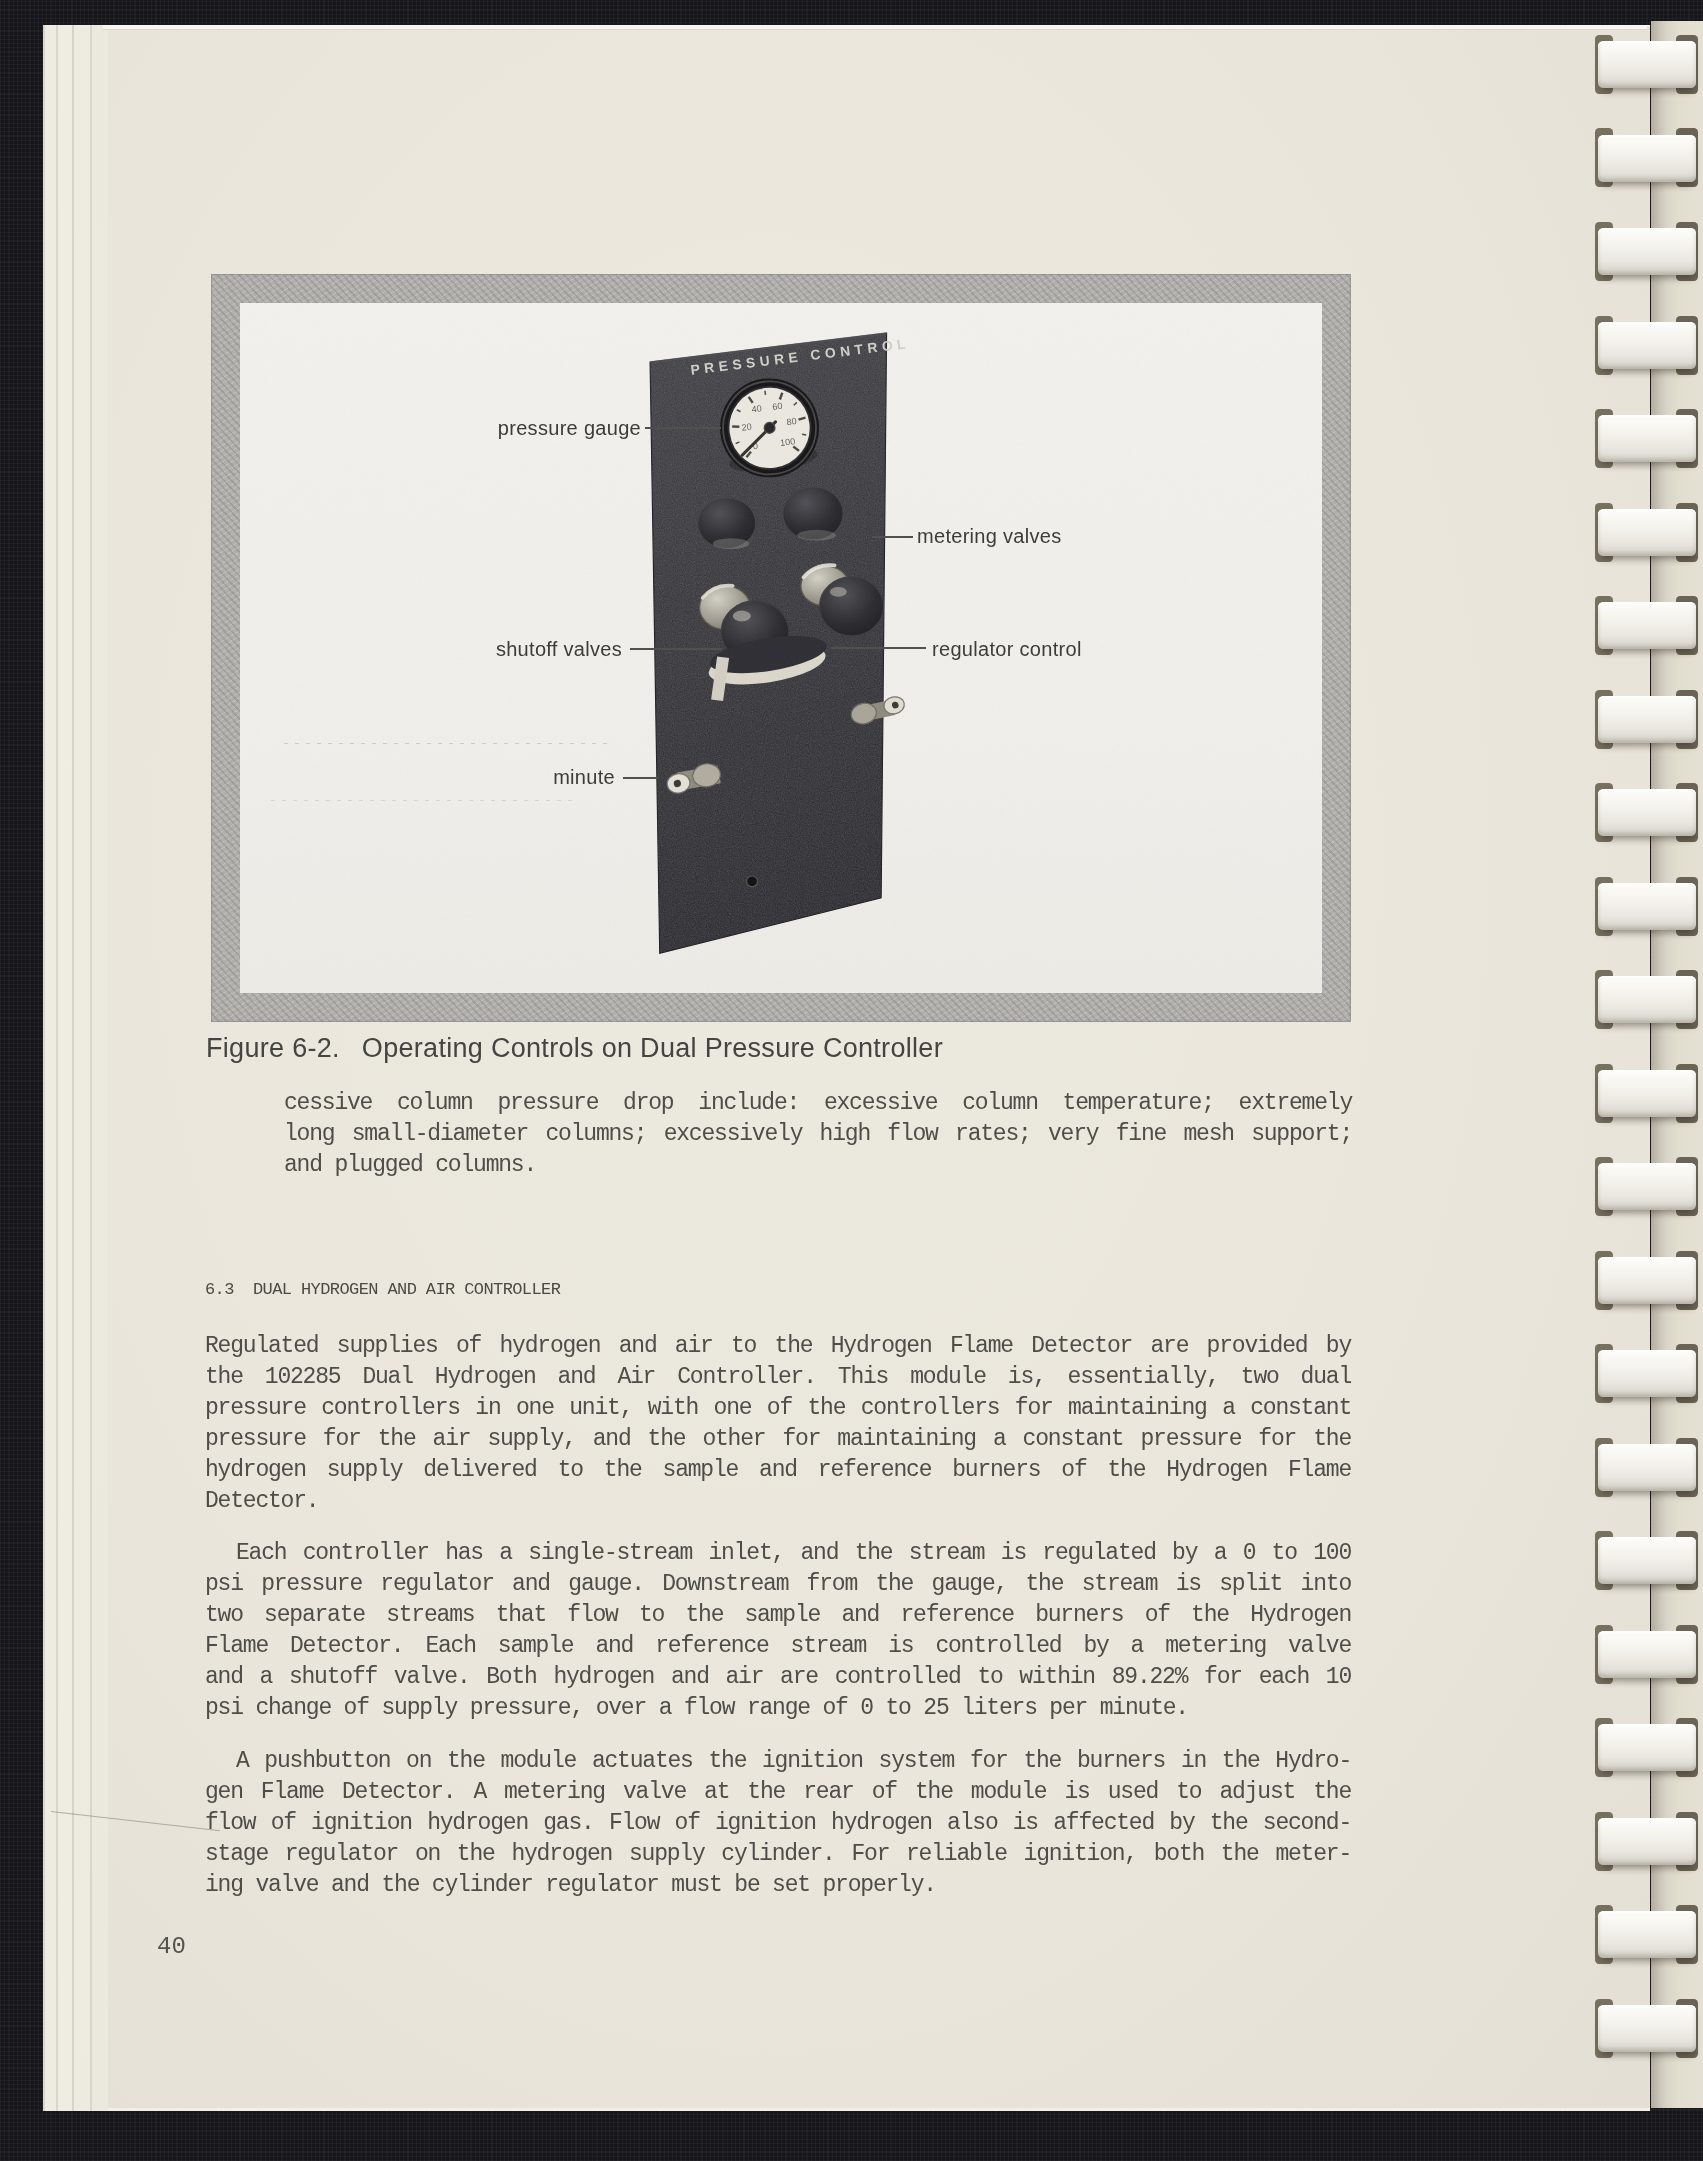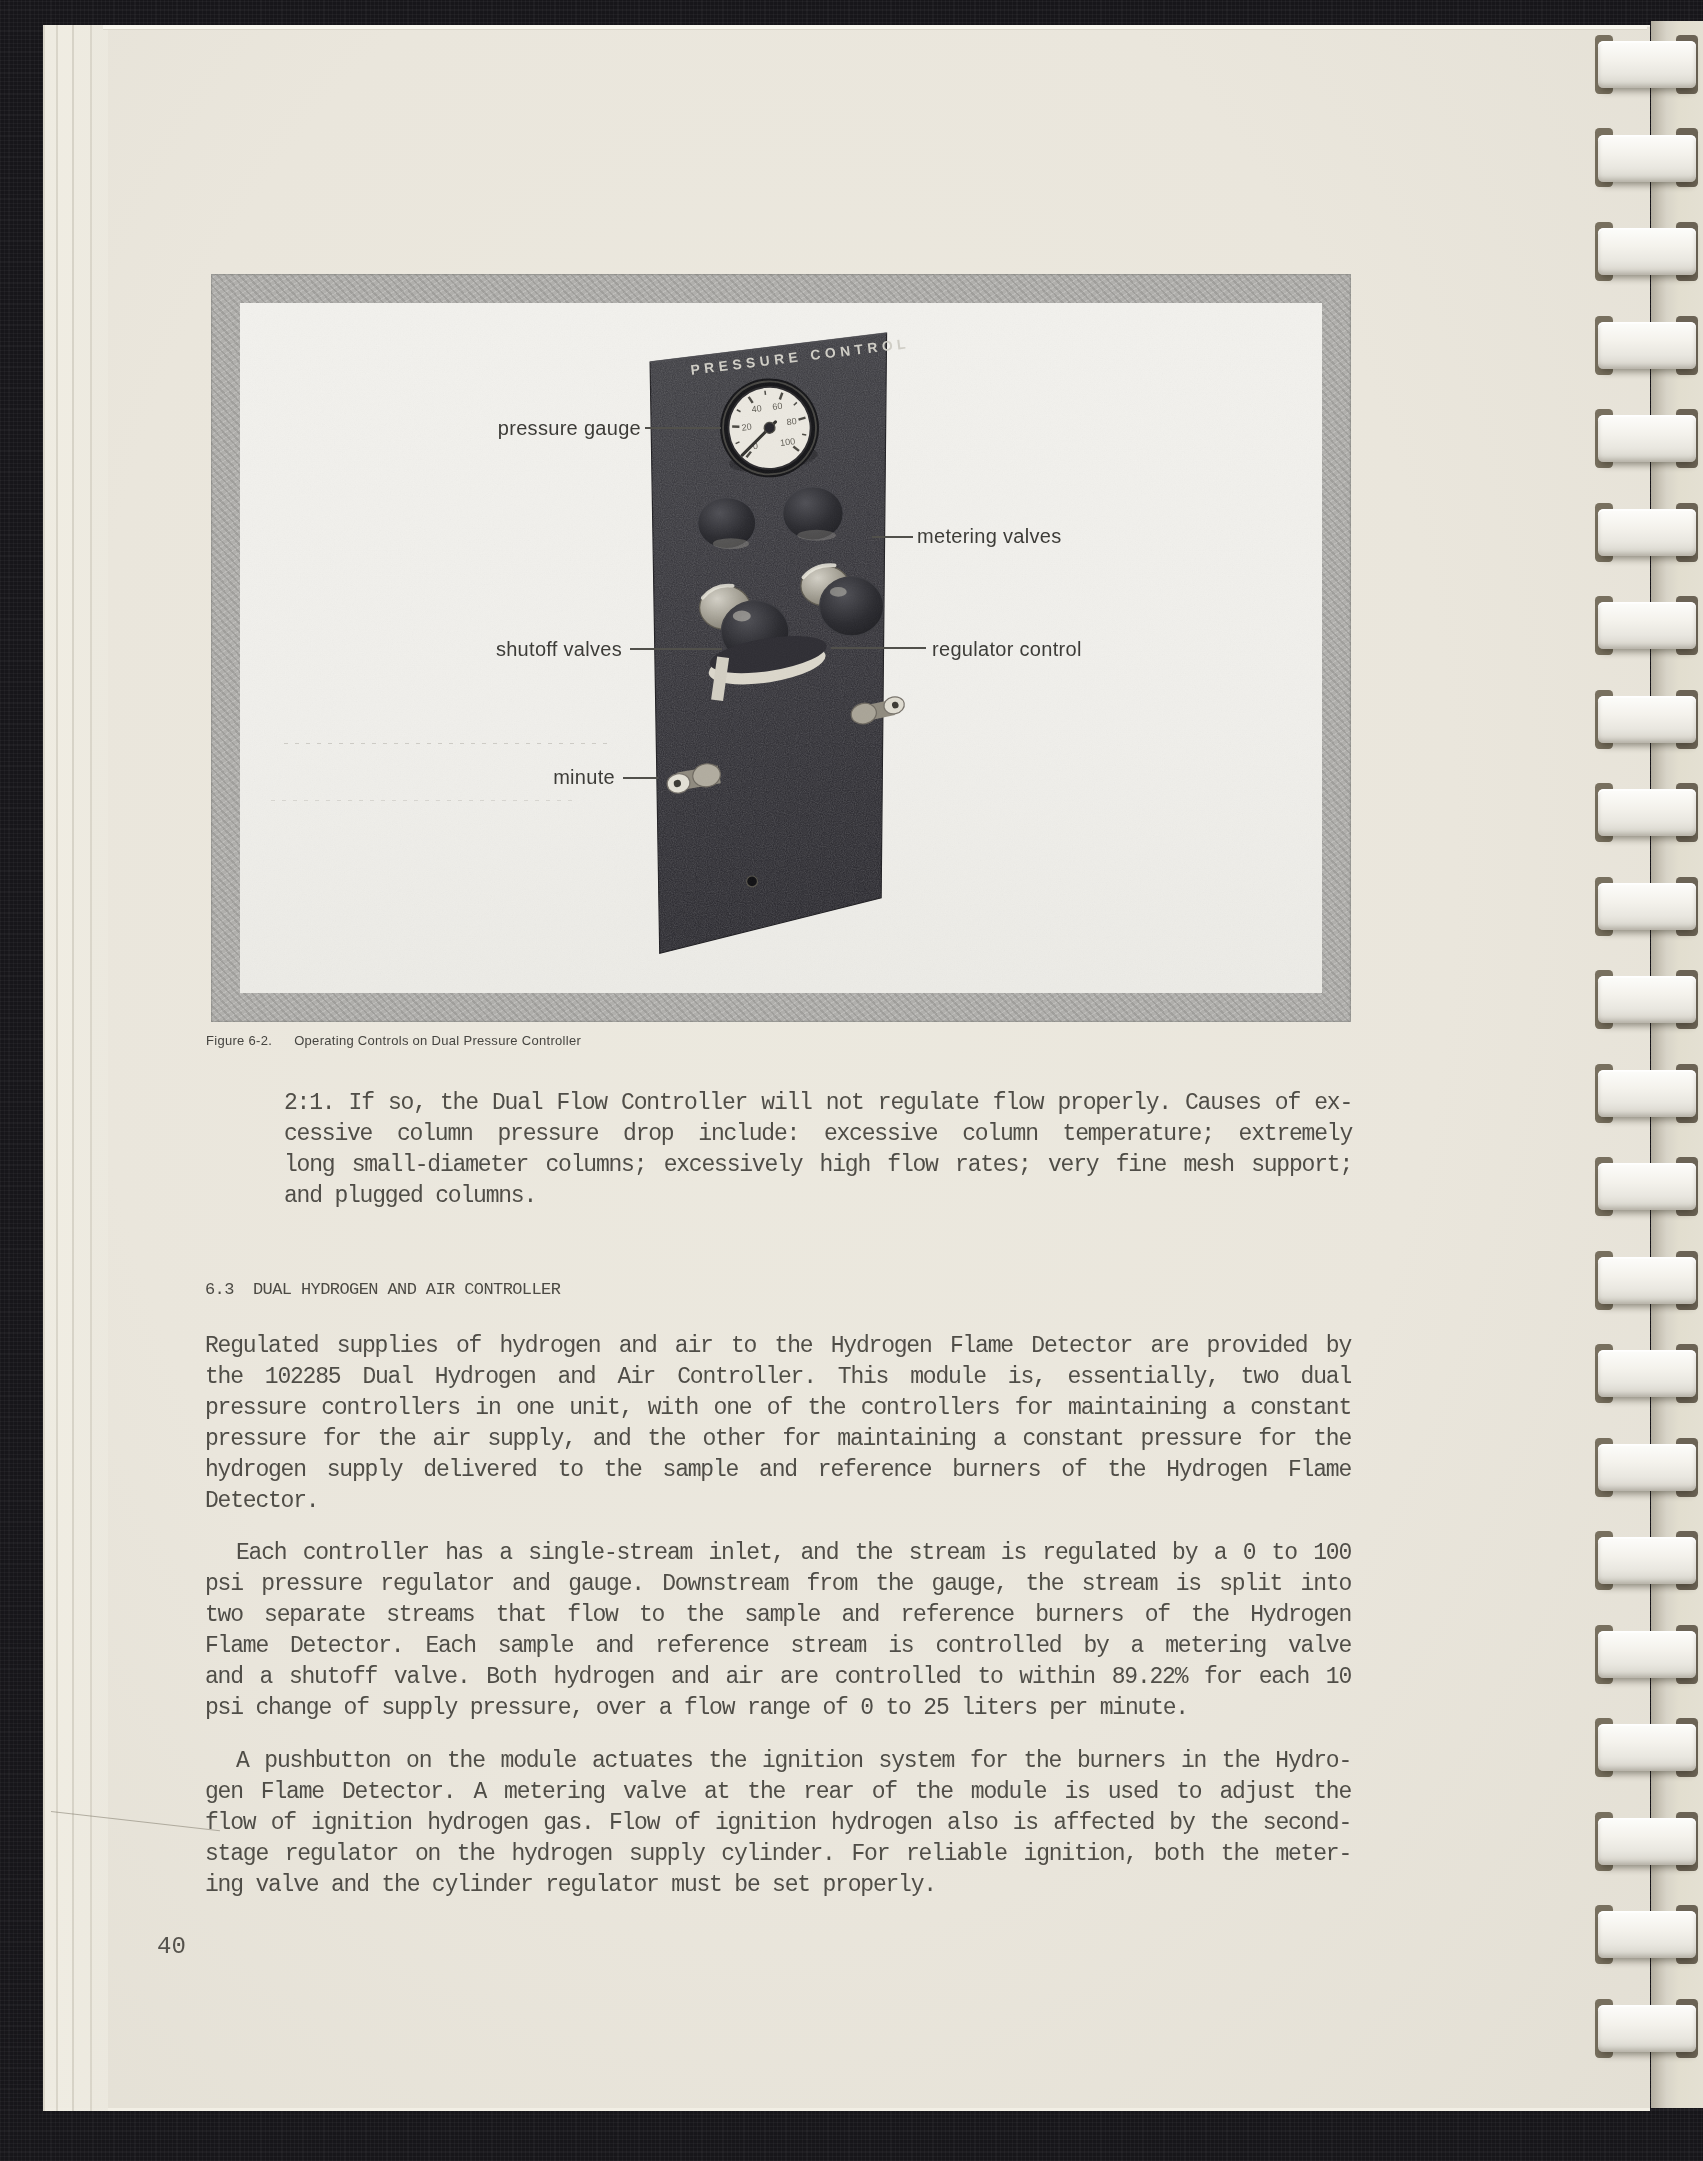--- a/index.html
+++ b/index.html
@@ -58,21 +58,21 @@
   }
   .callout {
     position:absolute; font-size:20px; line-height:23px; letter-spacing:0.3px;
     color:#3d3c38; white-space:nowrap;
   }
   .callout.right-align { text-align:right; }
   .leader {
     position:absolute; height:1.8px; background:#51504b;
   }
   .figure-caption {
-    position:absolute; left:206px; top:1033px; font-size:13px; color:#454440;
+    position:absolute; left:206px; top:1033px; font-size:27px; color:#454440;
     letter-spacing:0.3px; white-space:nowrap;
   }
   .figure-caption .cap-label { margin-right:22px; }
   
   .para {
     position:absolute; font-family:"Liberation Mono", monospace;
     font-size:23px; line-height:31px; letter-spacing:-1.2px; color:#4f4d47;
   }
   .jline { text-align:justify; text-align-last:justify; }
   .jline.last { text-align-last:auto; }
@@ -237,21 +237,20 @@
 <div class="leader" style="left:831px; top:647px; width:95px;"></div>
 
 <div class="callout right-align" style="left:374px; top:766px; width:241px;">minute</div>
 <div class="leader" style="left:623px; top:777px; width:35px;"></div>
 
 <div class="figure-caption">
   <span class="cap-label">Figure 6-2.</span><span>Operating Controls on Dual Pressure Controller</span>
 </div>
 
 <div class="para" style="left:284px; top:1088px; width:1068px;">
-    <div class="jline">2:1. If so, the Dual Flow Controller will not regulate flow properly. Causes of ex-</div>
     <div class="jline">cessive column pressure drop include: excessive column temperature; extremely</div>
     <div class="jline">long small-diameter columns; excessively high flow rates; very fine mesh support;</div>
     <div class="jline last">and plugged columns.</div>
   </div>
 
 <div class="section-heading">6.3  DUAL HYDROGEN AND AIR CONTROLLER</div>
 
 <div class="para" style="left:205px; top:1331px; width:1146px;">
     <div class="jline">Regulated supplies of hydrogen and air to the Hydrogen Flame Detector are provided by</div>
     <div class="jline">the 102285 Dual Hydrogen and Air Controller. This module is, essentially, two dual</div>

